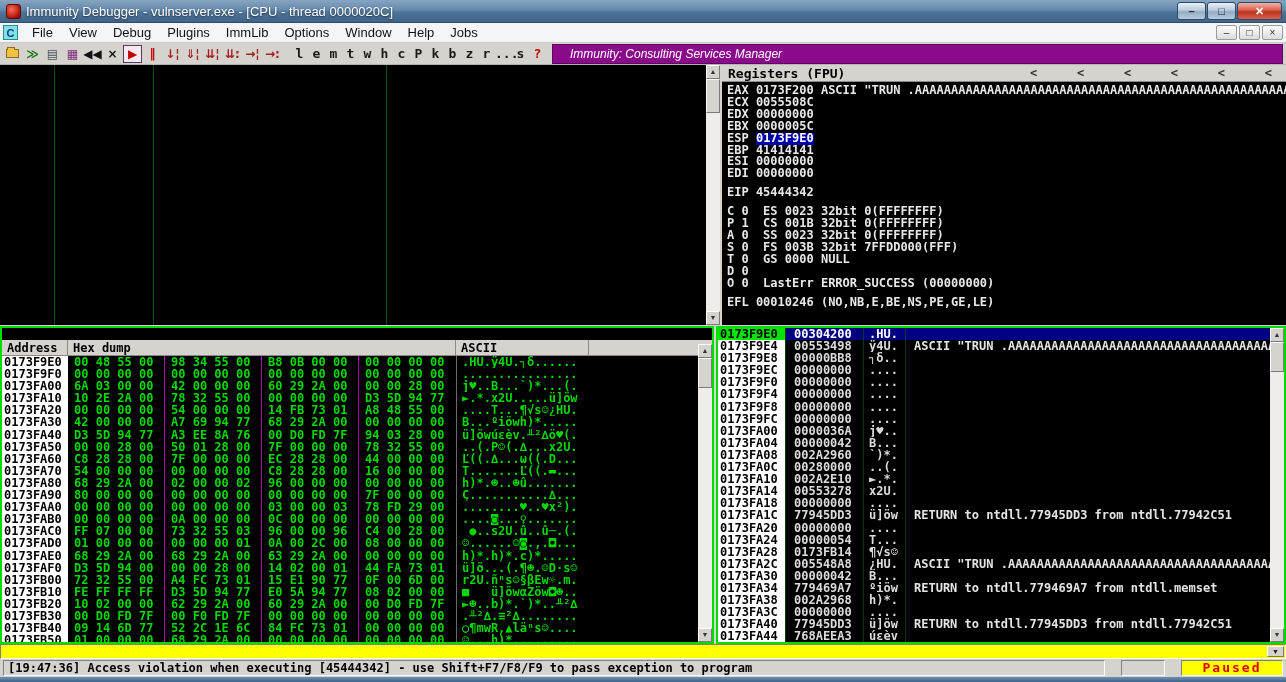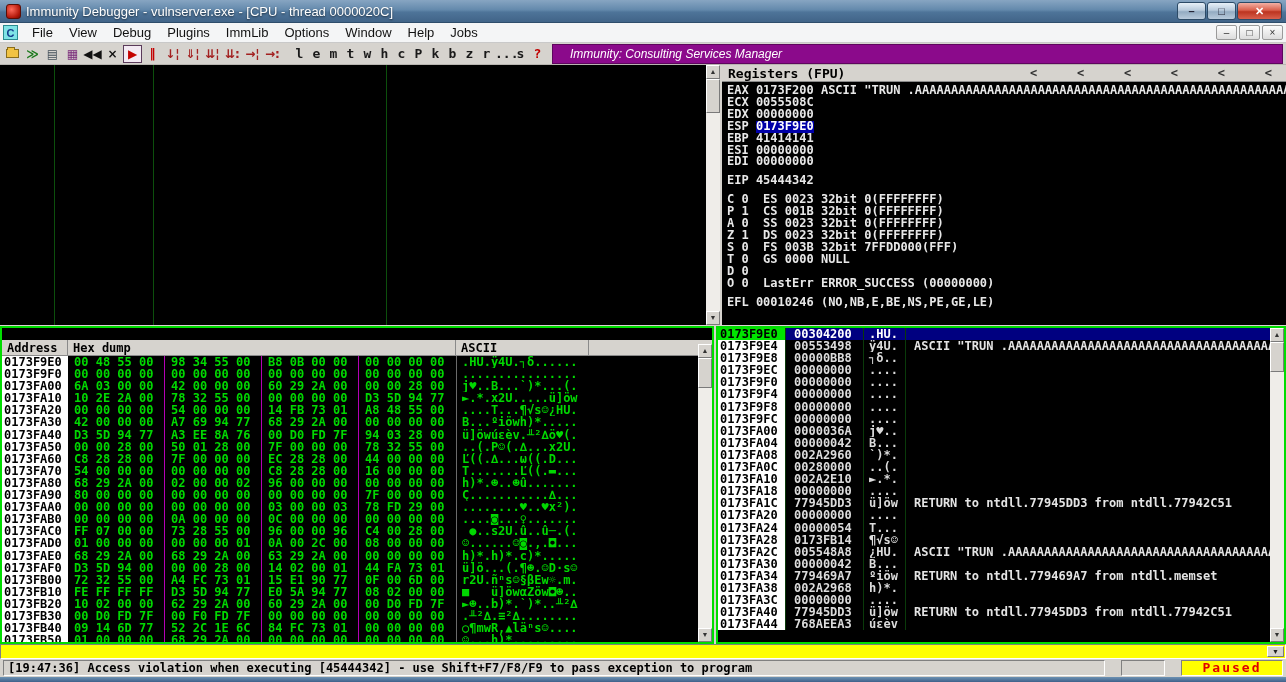--- a/index.html
+++ b/index.html
@@ -217,31 +217,31 @@
             <span class="chev">&lt;</span>
             <span class="chev">&lt;</span>
             <span class="chev">&lt;</span>
             <span class="chev">&lt;</span>
           </div>
       </div>
       <div class="regbody" id="reg-lines">
           <div class="rline">EAX 0173F200 ASCII "TRUN .AAAAAAAAAAAAAAAAAAAAAAAAAAAAAAAAAAAAAAAAAAAAAAAAAAAA</div>
           <div class="rline">ECX 0055508C</div>
           <div class="rline">EDX 00000000</div>
+          <div class="rline">EBX 0000005C</div>
           <div class="rline">ESP <span class="hl">0173F9E0</span></div>
           <div class="rline">EBP 41414141</div>
           <div class="rline">ESI 00000000</div>
           <div class="rline">EDI 00000000</div>
           <div class="rline blank"></div>
           <div class="rline">EIP 45444342</div>
           <div class="rline blank"></div>
           <div class="rline">C 0  ES 0023 32bit 0(FFFFFFFF)</div>
           <div class="rline">P 1  CS 001B 32bit 0(FFFFFFFF)</div>
           <div class="rline">A 0  SS 0023 32bit 0(FFFFFFFF)</div>
-          <div class="rline">Z 1  DS 0023 32bit 0(FFFFFFFF)</div>
           <div class="rline">S 0  FS 003B 32bit 7FFDD000(FFF)</div>
           <div class="rline">T 0  GS 0000 NULL</div>
           <div class="rline">D 0</div>
           <div class="rline">O 0  LastErr ERROR_SUCCESS (00000000)</div>
           <div class="rline blank"></div>
           <div class="rline">EFL 00010246 (NO,NB,E,BE,NS,PE,GE,LE)</div>
         </div>
     </div>
 
     <div class="panel hexp">
@@ -389,21 +389,21 @@
               <span class="hgroup sep">0A 00 00 00</span>
               <span class="hgroup sep">0C 00 00 00</span>
               <span class="hgroup">00 00 00 00</span>
             </span>
             <span class="hascii">....◙...♀.......</span>
           </div>
           <div class="hrow">
             <span class="haddr">0173FAC0</span>
             <span class="hbytes">
               <span class="hgroup sep">FF 07 00 00</span>
-              <span class="hgroup sep">73 28 55 00</span>
+              <span class="hgroup sep">73 32 55 03</span>
               <span class="hgroup sep">96 00 00 96</span>
               <span class="hgroup">C4 00 28 00</span>
             </span>
             <span class="hascii"> ●..s2U.û..û─.(.</span>
           </div>
           <div class="hrow">
             <span class="haddr">0173FAD0</span>
             <span class="hbytes">
               <span class="hgroup sep">01 00 00 00</span>
               <span class="hgroup sep">00 00 00 01</span>
@@ -574,20 +574,26 @@
             <span class="schr">..(.</span>
             <span class="scmt"></span>
           </div>
           <div class="srow">
             <span class="saddr">0173FA10</span>
             <span class="sval">002A2E10</span>
             <span class="schr">►.*.</span>
             <span class="scmt"></span>
           </div>
           <div class="srow">
+            <span class="saddr">0173FA14</span>
+            <span class="sval">00553278</span>
+            <span class="schr">x2U.</span>
+            <span class="scmt"></span>
+          </div>
+          <div class="srow">
             <span class="saddr">0173FA18</span>
             <span class="sval">00000000</span>
             <span class="schr">....</span>
             <span class="scmt"></span>
           </div>
           <div class="srow">
             <span class="saddr">0173FA1C</span>
             <span class="sval">77945DD3</span>
             <span class="schr">ü]öw</span>
             <span class="scmt">RETURN to ntdll.77945DD3 from ntdll.77942C51</span>

